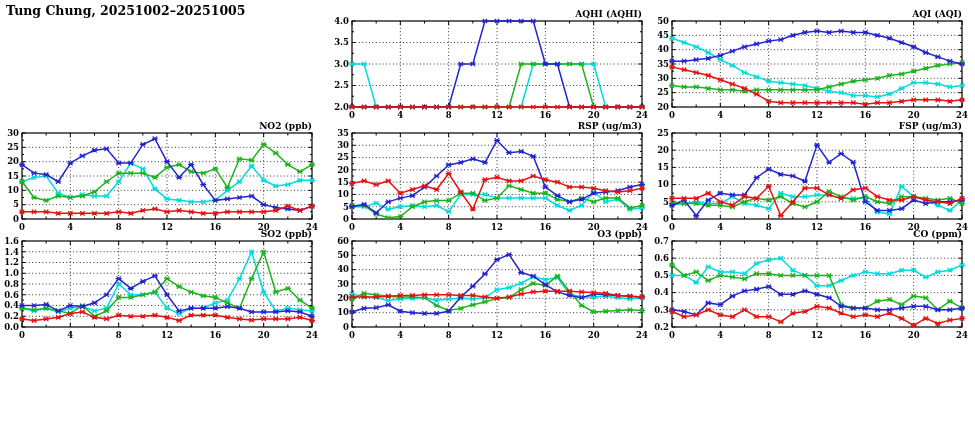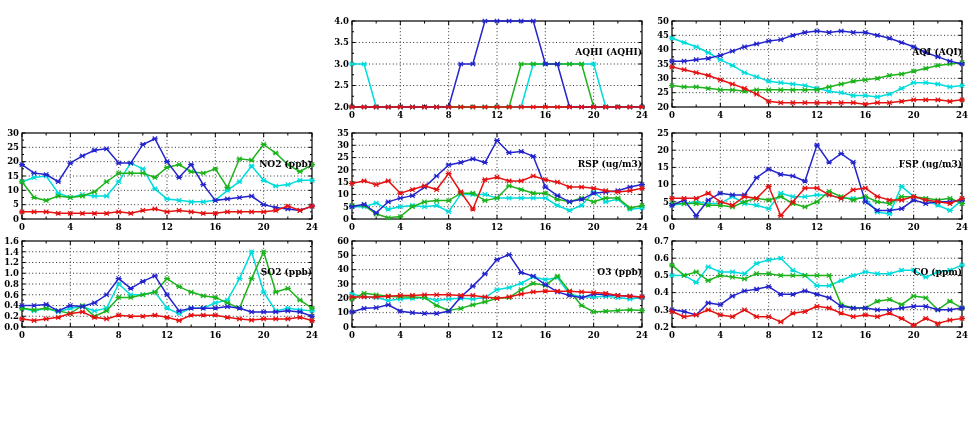--- a/index.html
+++ b/index.html
@@ -1,30 +1,31 @@
 <!DOCTYPE html>
 <html><head>
 <meta charset="utf-8">
 <style>
   html,body{margin:0;padding:0;background:#ffffff;}
   #canvas{position:relative;width:975px;height:447px;background:#ffffff;overflow:hidden;
           font-family:"DejaVu Serif",serif;}
   #page-title{position:absolute;left:6px;top:3px;font:bold 12.5px "DejaVu Serif",serif;color:#000;}
   .cell{position:absolute;width:325px;height:113px;}
-  .chart-title{position:absolute;top:1px;right:13px;font:bold 9px "DejaVu Serif",serif;color:#000;margin-top:38px;}
+  .chart-title{position:absolute;top:1px;right:13px;font:bold 9px "DejaVu Serif",serif;color:#000;}
   svg.plot{position:absolute;left:0;top:0;}
   .grid{stroke:#333;stroke-width:1;stroke-dasharray:1 2.4;}
   .frame{fill:none;stroke:#000;stroke-width:1.2;}
   .tick{stroke:#000;stroke-width:1;}
   .xlab,.ylab{font-family:"DejaVu Serif",serif;font-weight:bold;font-size:8.5px;fill:#000;}
 </style>
 </head>
 <body>
 
 <div id="canvas">
+  <div id="page-title">Tung Chung, 20251002–20251005</div>
 
   <div class="cell" style="left:330px;top:8px">
     <svg class="plot" width="325" height="113">
         <line x1="22" x2="312" y1="77.5" y2="77.5" class="grid"></line>
         <line x1="22" x2="312" y1="56" y2="56" class="grid"></line>
         <line x1="22" x2="312" y1="34.5" y2="34.5" class="grid"></line>
         <line x1="70.33333333333333" x2="70.33333333333333" y1="13" y2="99" class="grid"></line>
         <line x1="118.66666666666666" x2="118.66666666666666" y1="13" y2="99" class="grid"></line>
         <line x1="167" x2="167" y1="13" y2="99" class="grid"></line>
         <line x1="215.33333333333331" x2="215.33333333333331" y1="13" y2="99" class="grid"></line>

